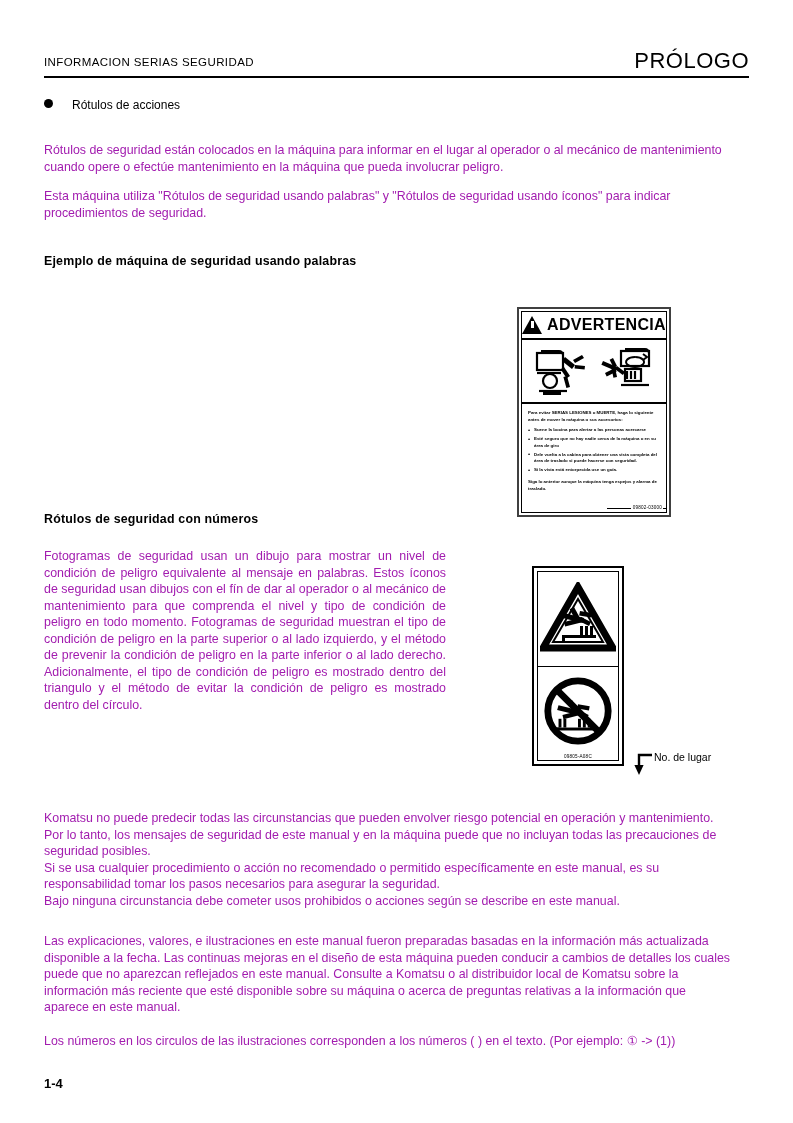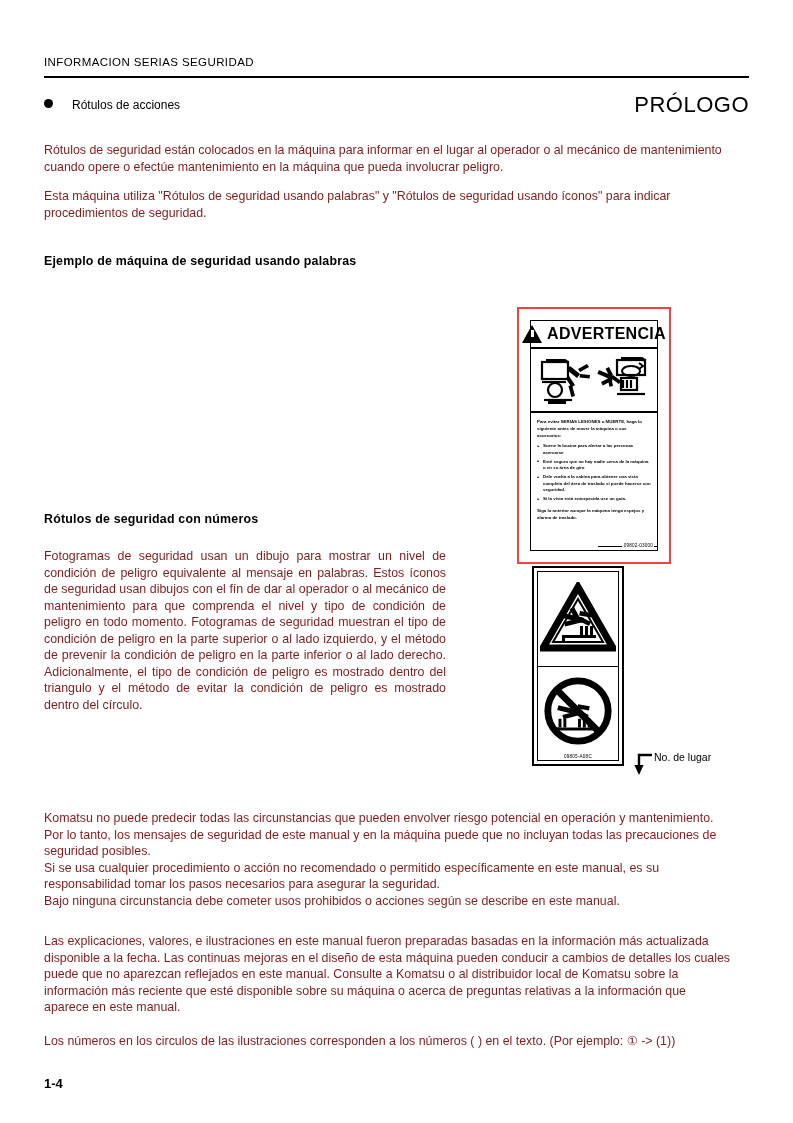--- a/index.html
+++ b/index.html
@@ -39,21 +39,20 @@
     letter-spacing: 0.4px;
     white-space: nowrap;
   }
   .header-right {
     position: absolute;
     right: 0;
     top: -8px;
     font-size: 22px;
     letter-spacing: 0.5px;
     white-space: nowrap;
-    margin-top: 44px;
   }
   .header-rule {
     position: absolute;
     left: 0;
     top: 20px;
     width: 705px;
     height: 2px;
     background: #000;
   }
 
@@ -91,21 +90,21 @@
     display: inline-block;
     vertical-align: middle;
   }
 
   
   .para {
     position: absolute;
     font-size: 12.4px;
     line-height: 16.5px;
     text-align: left;
-    color: #7f1d1d;
+    color: #a21caf;
   }
   .para-wide { left: 44px; width: 690px; }
   .para-narrow { left: 44px; width: 402px; text-align: justify; margin-top: 8px; }
 
   .sub-heading {
     position: absolute;
     left: 44px;
     font-size: 12.4px;
     font-weight: bold;
     letter-spacing: 0.2px;
@@ -129,25 +128,25 @@
     font-size: 13px;
     font-weight: bold;
   }
 
   
   .warn-label {
     position: absolute;
     left: 517px;
     top: 307px;
     width: 154px;
-    height: 257px;
-    border: 2px solid #ef4444;
+    height: 210px;
+    border: 2px solid #404040;
     background: #fff;
     box-sizing: border-box;
-    padding: 11px;
+    padding: 2px;
   }
   .warn-inner {
     width: 100%;
     height: 100%;
     border: 1px solid #000;
     box-sizing: border-box;
     display: flex;
     flex-direction: column;
   }
   .warn-banner {

